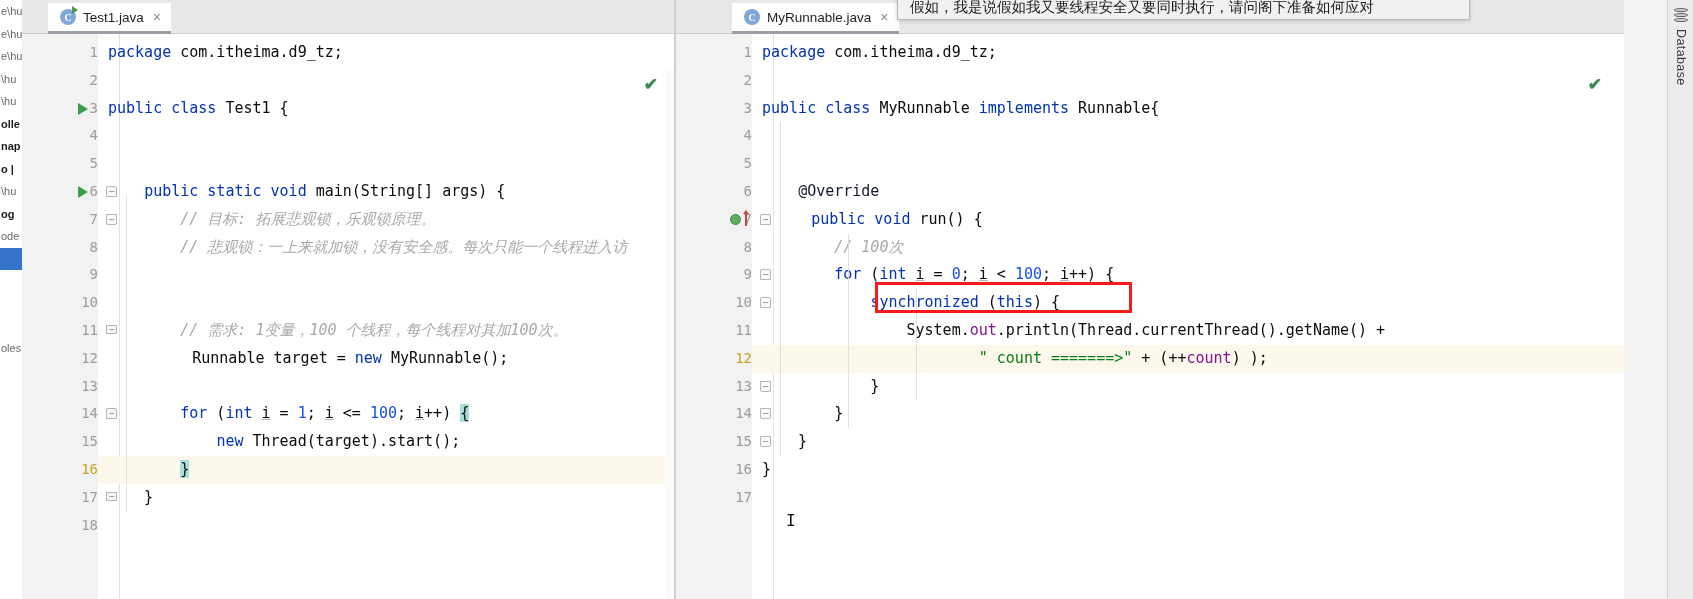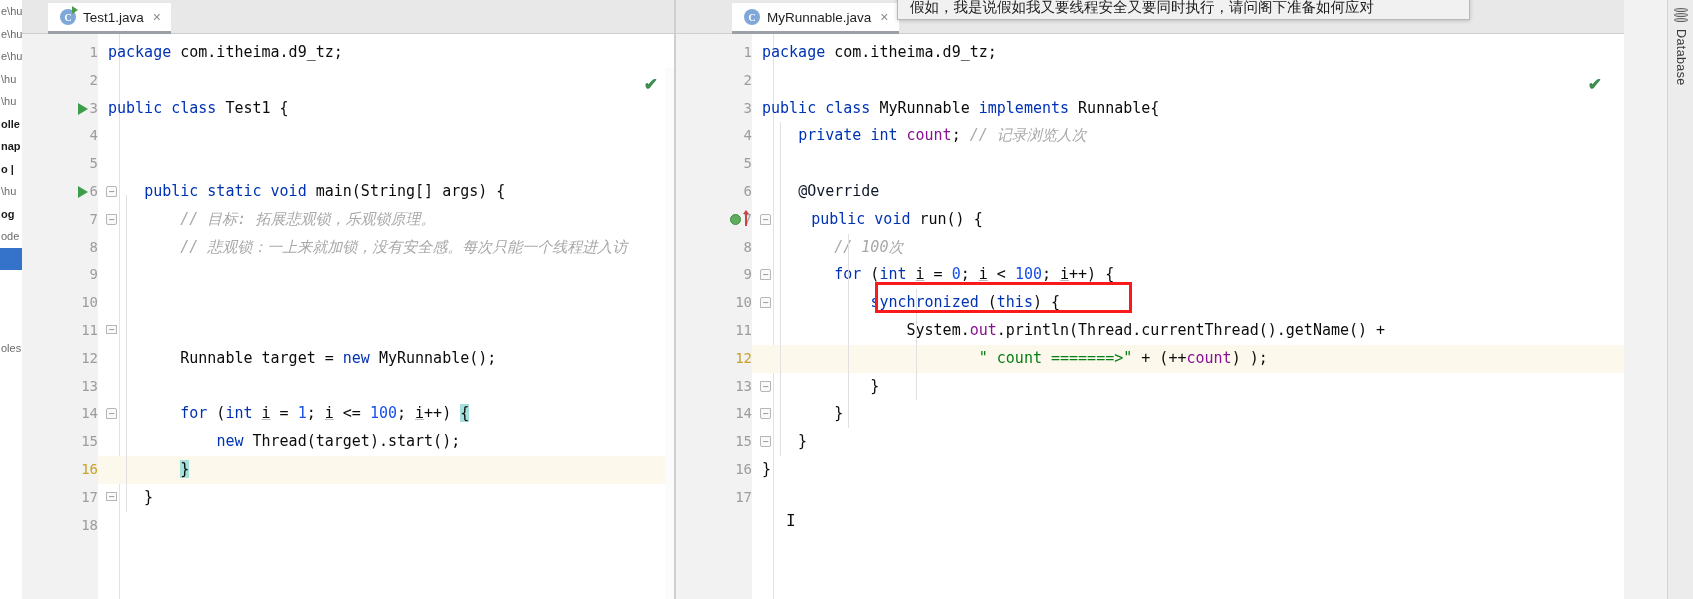--- a/index.html
+++ b/index.html
@@ -344,21 +344,22 @@
       <div class="code" id="code-left">
           <div class="cline" style="position: absolute; left: 0px; right: 0px; top: 5px;"><span class="kw">package</span><span> com.itheima.d9_tz;</span></div>
           <div class="cline" style="position: absolute; left: 0px; right: 0px; top: 32.8px;">&nbsp;</div>
           <div class="cline" style="position: absolute; left: 0px; right: 0px; top: 60.6px;"><span class="kw">public</span><span> </span><span class="kw">class</span><span> Test1 {</span></div>
           <div class="cline" style="position: absolute; left: 0px; right: 0px; top: 88.4px;">&nbsp;</div>
           <div class="cline" style="position: absolute; left: 0px; right: 0px; top: 116.2px;">&nbsp;</div>
           <div class="cline" style="position: absolute; left: 0px; right: 0px; top: 171.8px;"><span class="cmt">        // 目标: 拓展悲观锁，乐观锁原理。</span></div>
           <div class="cline" style="position: absolute; left: 0px; right: 0px; top: 144px;"><span>    </span><span class="kw">public</span><span> </span><span class="kw">static</span><span> </span><span class="kw">void</span><span> main(String[] args) {</span></div>
           <div class="cline" style="position: absolute; left: 0px; right: 0px; top: 199.6px;"><span class="cmt">        // 悲观锁：一上来就加锁，没有安全感。每次只能一个线程进入访</span></div>
           <div class="cline" style="position: absolute; left: 0px; right: 0px; top: 255.2px;">&nbsp;</div>
-          <div class="cline" style="position: absolute; left: 0px; right: 0px; top: 310.8px;"><span>        Runnable target = </span><span class="kw">new</span><span> MyRunnable();</span></div>
+          <div class="cline" style="position: absolute; left: 0px; right: 0px; top: 283px;"><span class="cmt">        // 需求: 1变量，100 个线程，每个线程对其加100次。</span></div>
+          <div class="cline" style="position: absolute; left: 12px; right: 0px; top: 310.8px;"><span>        Runnable target = </span><span class="kw">new</span><span> MyRunnable();</span></div>
           <div class="cline" style="position: absolute; left: 0px; right: 0px; top: 338.6px;">&nbsp;</div>
           <div class="cline" style="position: absolute; left: 0px; right: 0px; top: 366.4px;"><span>        </span><span class="kw">for</span><span> (</span><span class="kw">int</span><span> </span><span class="var">i</span><span> = </span><span class="num">1</span><span>; </span><span class="var">i</span><span> &lt;= </span><span class="num">100</span><span>; </span><span class="var">i</span><span>++) </span><span class="sel">{</span></div>
           <div class="cline" style="position: absolute; left: 0px; right: 0px; top: 394.2px;"><span>            </span><span class="kw">new</span><span> Thread(target).start();</span></div>
           <div class="cline hl" style="position: absolute; left: 0px; right: 0px; top: 422px;"><span>        </span><span class="sel">}</span></div>
           <div class="cline" style="position: absolute; left: 0px; right: 0px; top: 449.8px;"><span>    }</span></div>
           <div class="cline" style="position: absolute; left: 0px; right: 0px; top: 477.6px;">&nbsp;</div>
           <div class="iguide" style="left: 28px; top: 160.68px; height: 316.92px;"></div>
         </div>
       <div class="okcheck" style="right:18px">✔</div>
       <div class="pane-scroll"></div>
@@ -401,21 +402,20 @@
           <div class="ln" style="top: 394.2px;">15</div>
           <div class="foldmark bot" style="top: 402.2px; left: 84px;">−</div>
           <div class="ln" style="top: 422px;">16</div>
           <div class="ln" style="top: 449.8px;">17</div>
         </div>
       <div class="gutter-sep" style="left:97px"></div>
       <div class="code" id="code-right">
           <div class="cline" style="position: absolute; left: 0px; right: 0px; top: 5px;"><span class="kw">package</span><span> com.itheima.d9_tz;</span></div>
           <div class="cline" style="position: absolute; left: 0px; right: 0px; top: 32.8px;">&nbsp;</div>
           <div class="cline" style="position: absolute; left: 0px; right: 0px; top: 60.6px;"><span class="kw">public</span><span> </span><span class="kw">class</span><span> MyRunnable </span><span class="kw">implements</span><span> Runnable{</span></div>
-          <div class="cline" style="position: absolute; left: 0px; right: 0px; top: 88.4px;"><span>    </span><span class="kw">private</span><span> </span><span class="kw">int</span><span> </span><span class="fld">count</span><span>; </span><span class="cmt">// 记录浏览人次</span></div>
           <div class="cline" style="position: absolute; left: 0px; right: 0px; top: 116.2px;">&nbsp;</div>
           <div class="cline" style="position: absolute; left: 0px; right: 0px; top: 144px;"><span>    </span><span class="anno">@Override</span></div>
           <div class="cline" style="position: absolute; left: 13px; right: 0px; top: 171.8px;"><span>    </span><span class="kw">public</span><span> </span><span class="kw">void</span><span> run() {</span></div>
           <div class="cline" style="position: absolute; left: 0px; right: 0px; top: 199.6px;"><span class="cmt">        // 100次</span></div>
           <div class="cline" style="position: absolute; left: 0px; right: 0px; top: 227.4px;"><span>        </span><span class="kw">for</span><span> (</span><span class="kw">int</span><span> </span><span class="var">i</span><span> = </span><span class="num">0</span><span>; </span><span class="var">i</span><span> &lt; </span><span class="num">100</span><span>; </span><span class="var">i</span><span>++) {</span></div>
           <div class="cline" style="position: absolute; left: 0px; right: 0px; top: 255.2px;"><span>            </span><span class="kw">synchronized</span><span> (</span><span class="kw">this</span><span>) {</span></div>
           <div class="cline" style="position: absolute; left: 0px; right: 0px; top: 283px;"><span>                System.</span><span class="fld ital">out</span><span>.println(Thread.</span><span class="ital">currentThread</span><span>().getName() +</span></div>
           <div class="cline hl" style="position: absolute; left: 0px; right: 0px; top: 310.8px;"><span>                        </span><span class="str">" count =======&gt;"</span><span> + (++</span><span class="fld">count</span><span>) );</span></div>
           <div class="cline" style="position: absolute; left: 0px; right: 0px; top: 338.6px;"><span>            }</span></div>
           <div class="cline" style="position: absolute; left: 0px; right: 0px; top: 366.4px;"><span>        }</span></div>

